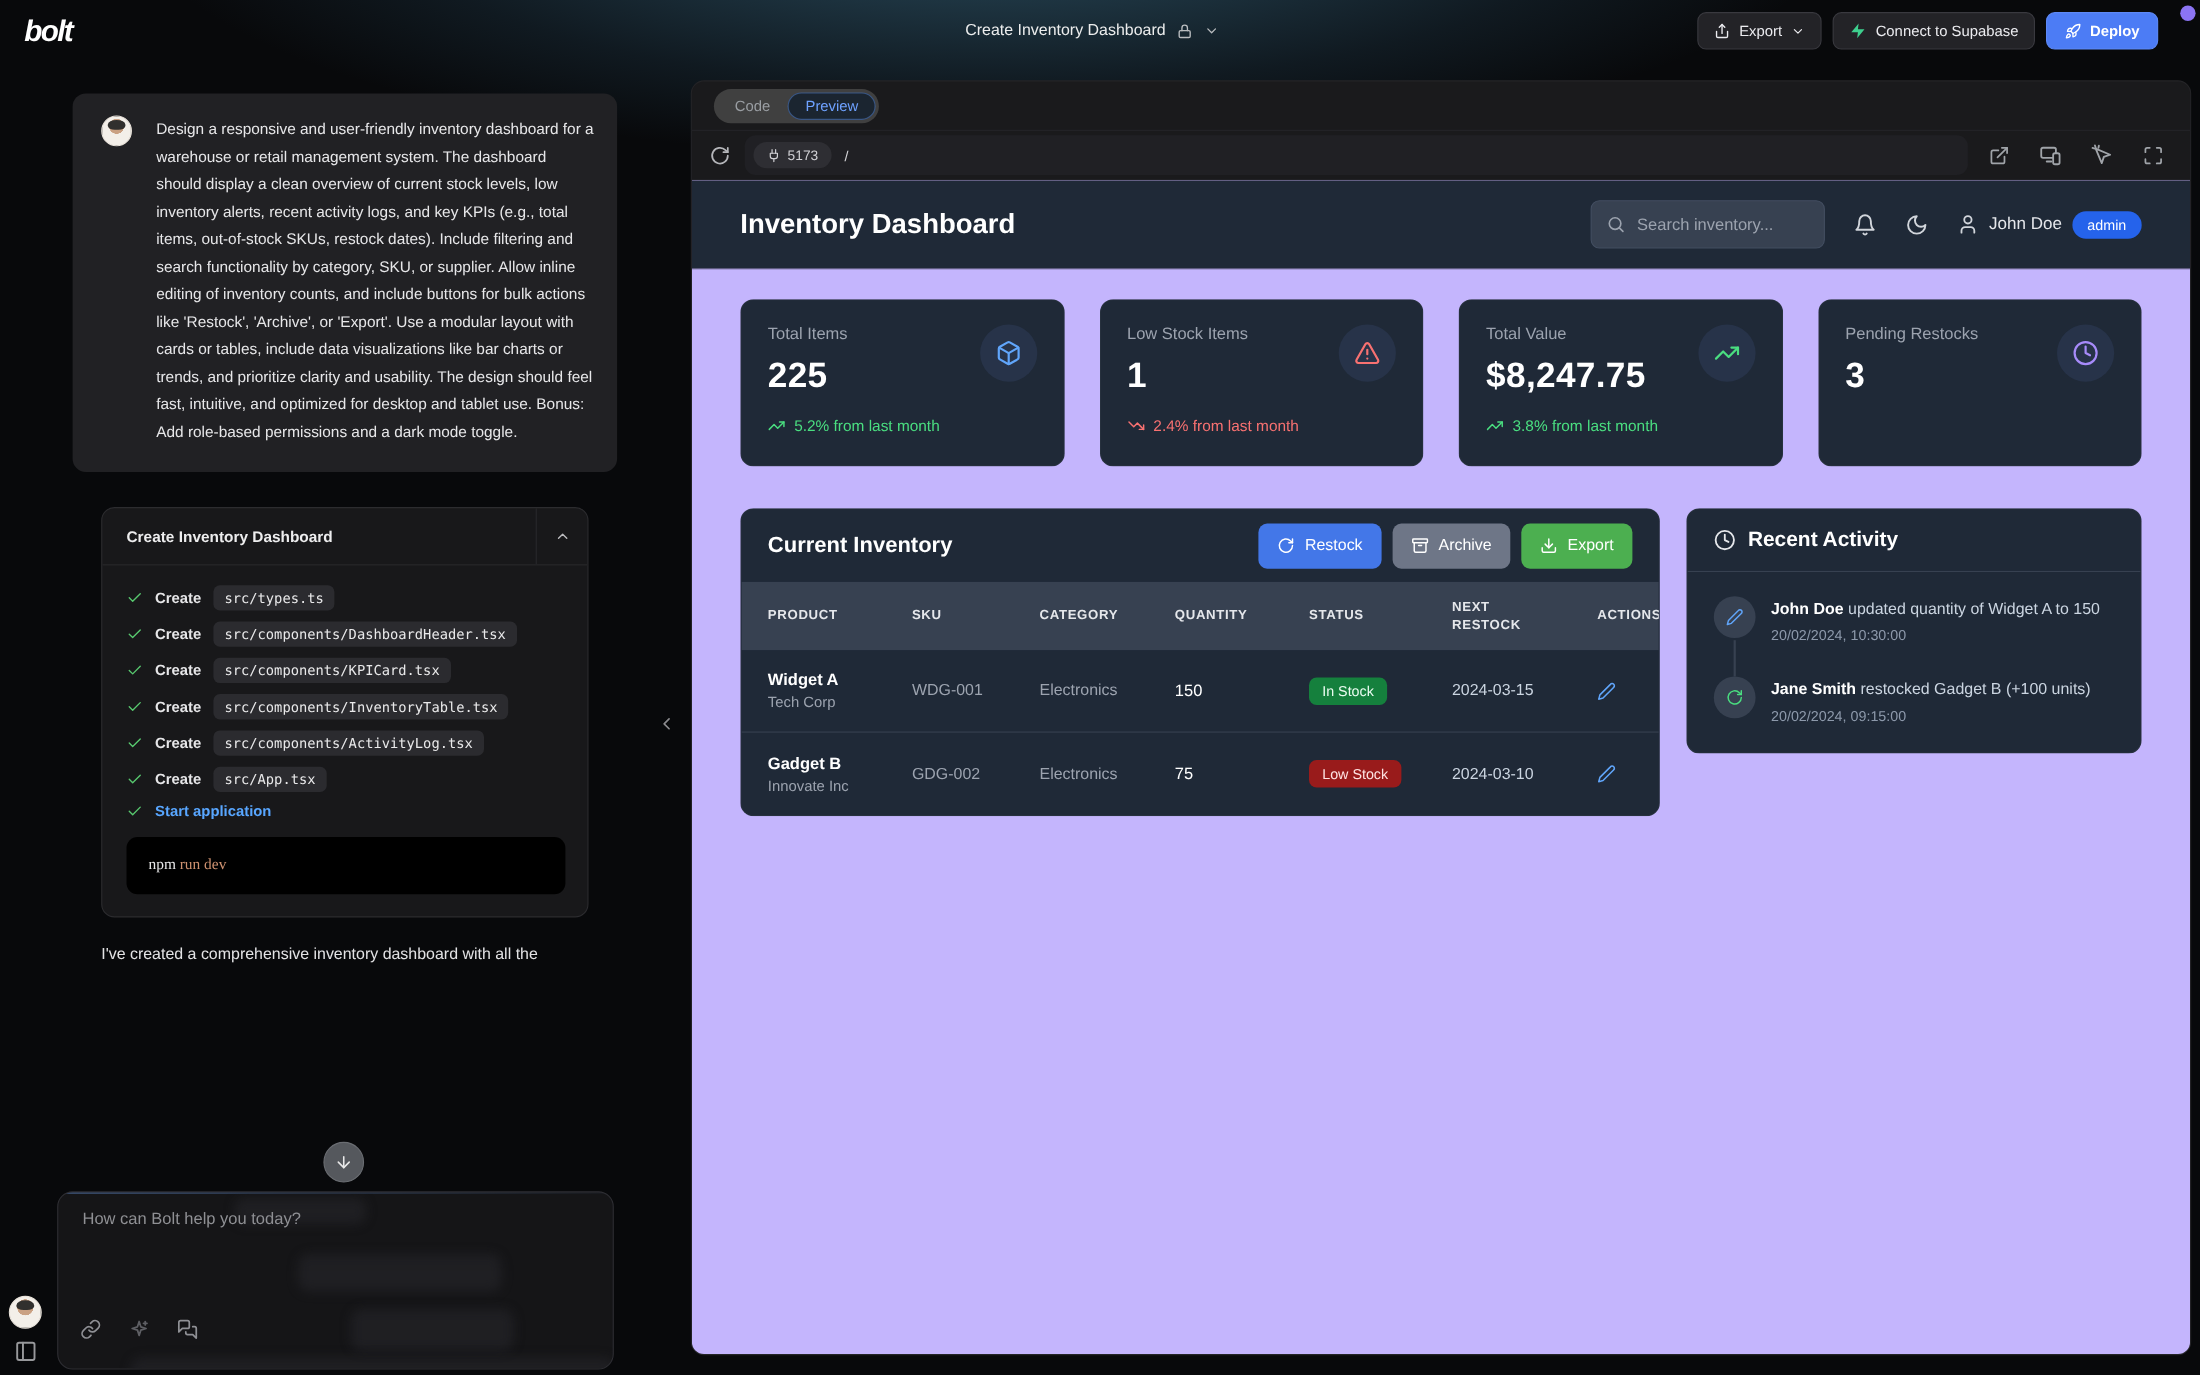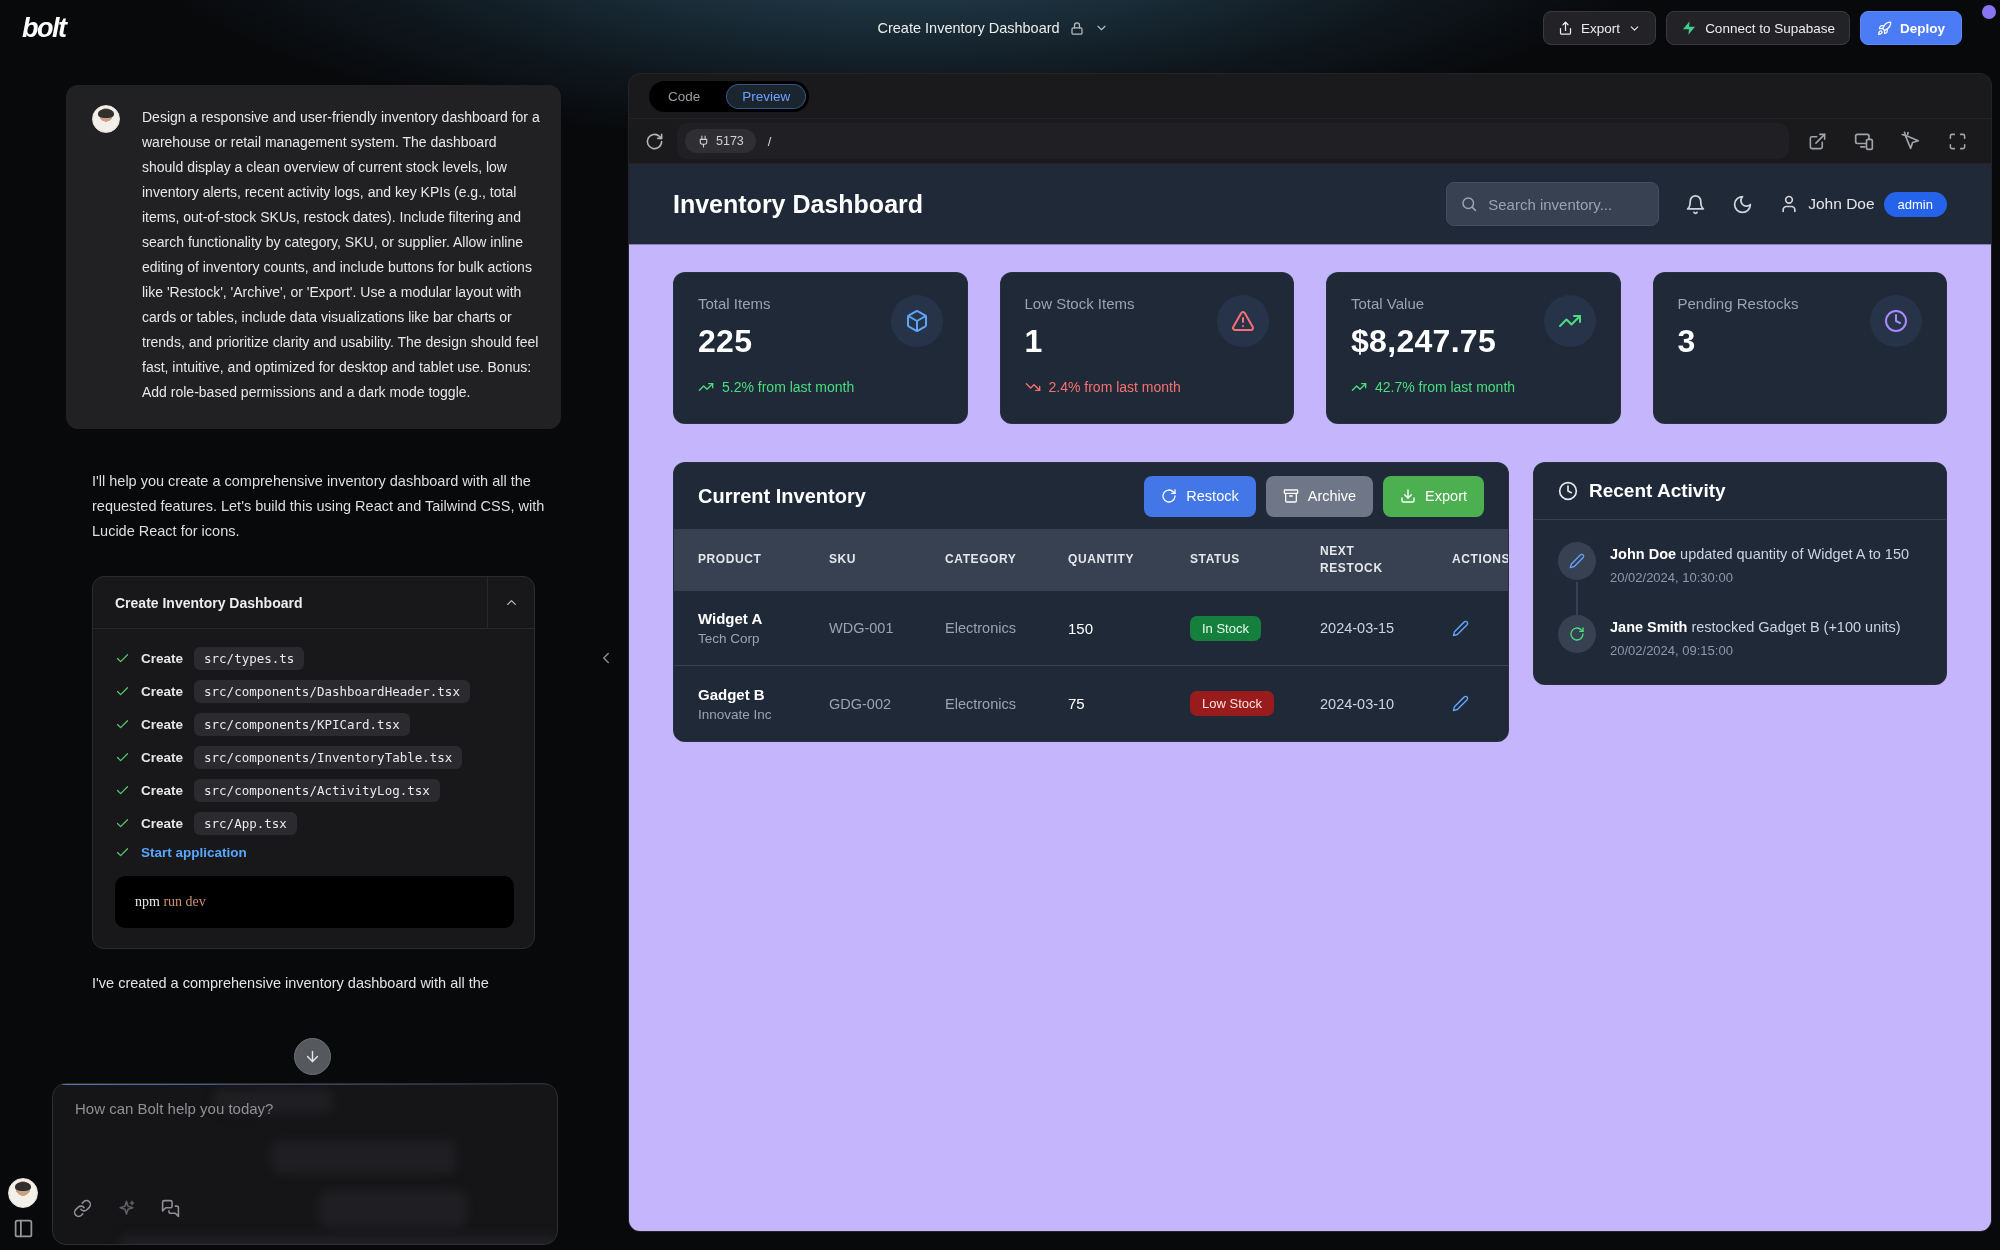--- a/index.html
+++ b/index.html
@@ -70,21 +70,21 @@
   .input-icons .iic { color:#8f9095; cursor:pointer; }
   .input-icons .dim { color:#5e5f64; }
   .corner-avatar { position:absolute; left:8px; top:1122px; z-index:6; }
   .panel-toggle { position:absolute; left:13px; top:1162px; color:#97989b; z-index:6; cursor:pointer; }
   .collapse-handle { position:absolute; left:597px; top:593px; color:#8b8b8e; cursor:pointer; z-index:3; }
 
   
   .shell { flex:1; margin:17px 8px 18px 0; background:#1a1a1c; border:1px solid #242427; border-radius:12px;
     display:flex; flex-direction:column; overflow:hidden; }
   .tabs-row { height:44px; display:flex; align-items:center; padding:0 20px; flex-shrink:0; }
-  .seg-wrap { display:flex; align-items:center; background:#000000; border-radius:999px; padding:3px; gap:10px; }
+  .seg-wrap { display:flex; align-items:center; background:#404040; border-radius:999px; padding:3px; gap:0; }
   .seg { padding:5px 16px; border-radius:999px; font-size:13.5px; color:#9a9ea3; cursor:pointer; }
   .seg.active { background:#1b2530; border:1px solid rgba(86,135,219,.5); color:#6ea1ff; padding:4px 15px; }
   .url-row { height:46px; display:flex; align-items:center; gap:13px; padding:0 16px; border-top:1px solid #242428;
     border-bottom:1px solid #242428; flex-shrink:0; }
   .refresh { color:#b5b6ba; cursor:pointer; }
   .url-box { flex:1; height:36px; background:#202024; border-radius:10px; display:flex; align-items:center;
     gap:12px; padding:0 8px; cursor:text; }
   .port-pill { display:flex; align-items:center; gap:6px; background:#2e2e33; border-radius:999px; padding:5px 12px;
     font-size:12.5px; color:#d0d0d4; }
   .url-path { font-size:13px; color:#d7d7da; }
@@ -215,21 +215,20 @@
 </div>
 
 <div class="content">
 
   <div class="sidebar">
     <div class="chat-flow">
       <div class="user-card">
         <div class="avatar"></div>
         <p>Design a responsive and user-friendly inventory dashboard for a warehouse or retail management system. The dashboard should display a clean overview of current stock levels, low inventory alerts, recent activity logs, and key KPIs (e.g., total items, out-of-stock SKUs, restock dates). Include filtering and search functionality by category, SKU, or supplier. Allow inline editing of inventory counts, and include buttons for bulk actions like 'Restock', 'Archive', or 'Export'. Use a modular layout with cards or tables, include data visualizations like bar charts or trends, and prioritize clarity and usability. The design should feel fast, intuitive, and optimized for desktop and tablet use. Bonus: Add role-based permissions and a dark mode toggle.</p>
       </div>
-      <p class="ai-text">I'll help you create a comprehensive inventory dashboard with all the requested features. Let's build this using React and Tailwind CSS, with Lucide React for icons.</p>
 
       <div class="task-card">
         <div class="tc-head">
           <span class="tc-title">Create Inventory Dashboard</span>
           <span class="tc-chevron">
               <svg class="ic" width="15" height="15" viewBox="0 0 24 24">
                 <path d="m18 15-6-6-6 6"></path>
               </svg>
             </span>
         </div>
@@ -522,21 +521,21 @@
                   </svg>
               </div>
             </div>
             <div class="kpi-change up">
               <span>
                   <svg class="ic" width="16" height="16" viewBox="0 0 24 24">
                     <polyline points="22 7 13.5 15.5 8.5 10.5 2 17"></polyline>
                     <polyline points="16 7 22 7 22 13"></polyline>
                   </svg>
                 </span>
-              <span>42.7% from last month</span>
+              <span>3.8% from last month</span>
             </div>
           </div>
 
           <div class="kpi-card">
             <div class="kpi-top">
               <div>
                 <div class="kpi-label">Pending Restocks</div>
                 <div class="kpi-value">3</div>
               </div>
               <div class="kpi-iconwrap">

